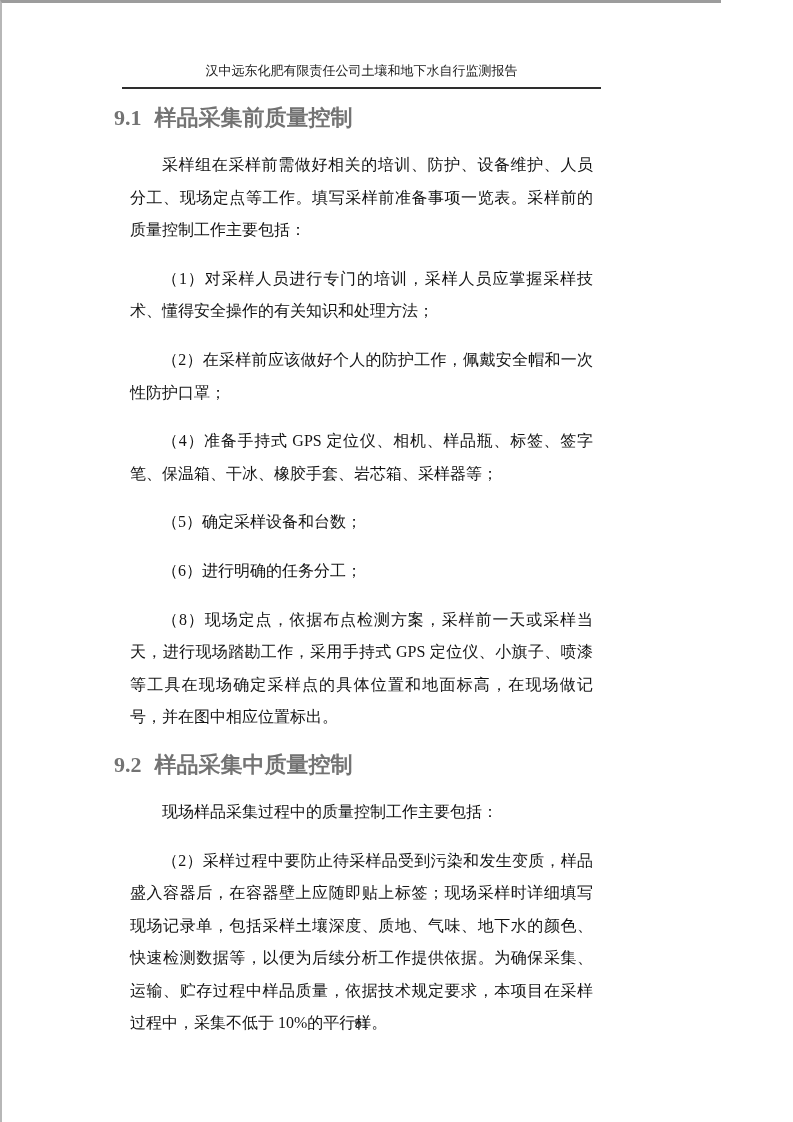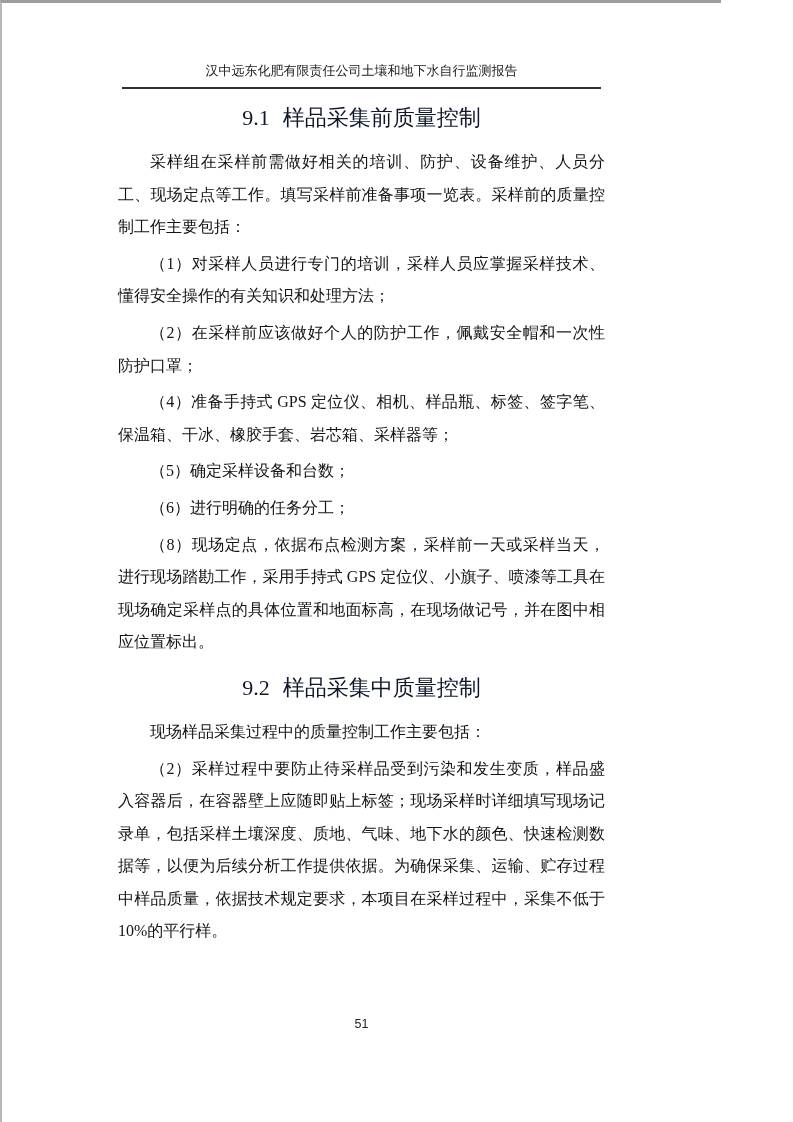--- a/index.html
+++ b/index.html
@@ -30,33 +30,33 @@
     height: 2px;
     background: #2e2e2e;
     margin: 9px 120px 0 120px;
   }
   .content {
     margin: 0 112px;
     text-align: justify;
   }
   .sec-heading {
     font-size: 22px;
-    font-weight: normal;
+    font-weight: bold;
     line-height: 30px;
     margin: 14px 0 13px 0;
-    color: #0f172a;
-    text-align: center;
+    color: #737373;
+    text-align: left;
   }
   .section + .section .sec-heading {
   }
   .sec-num {
     margin-right: 13px;
   }
   .para {
-    margin: 4px;
+    margin: 16px;
     font-size: 16px;
     line-height: 32.6px;
     text-indent: 2em;
     color: #141414;
   }
   .page-number {
     position: absolute;
     top: 1014px;
     left: 0;
     width: 100%;

